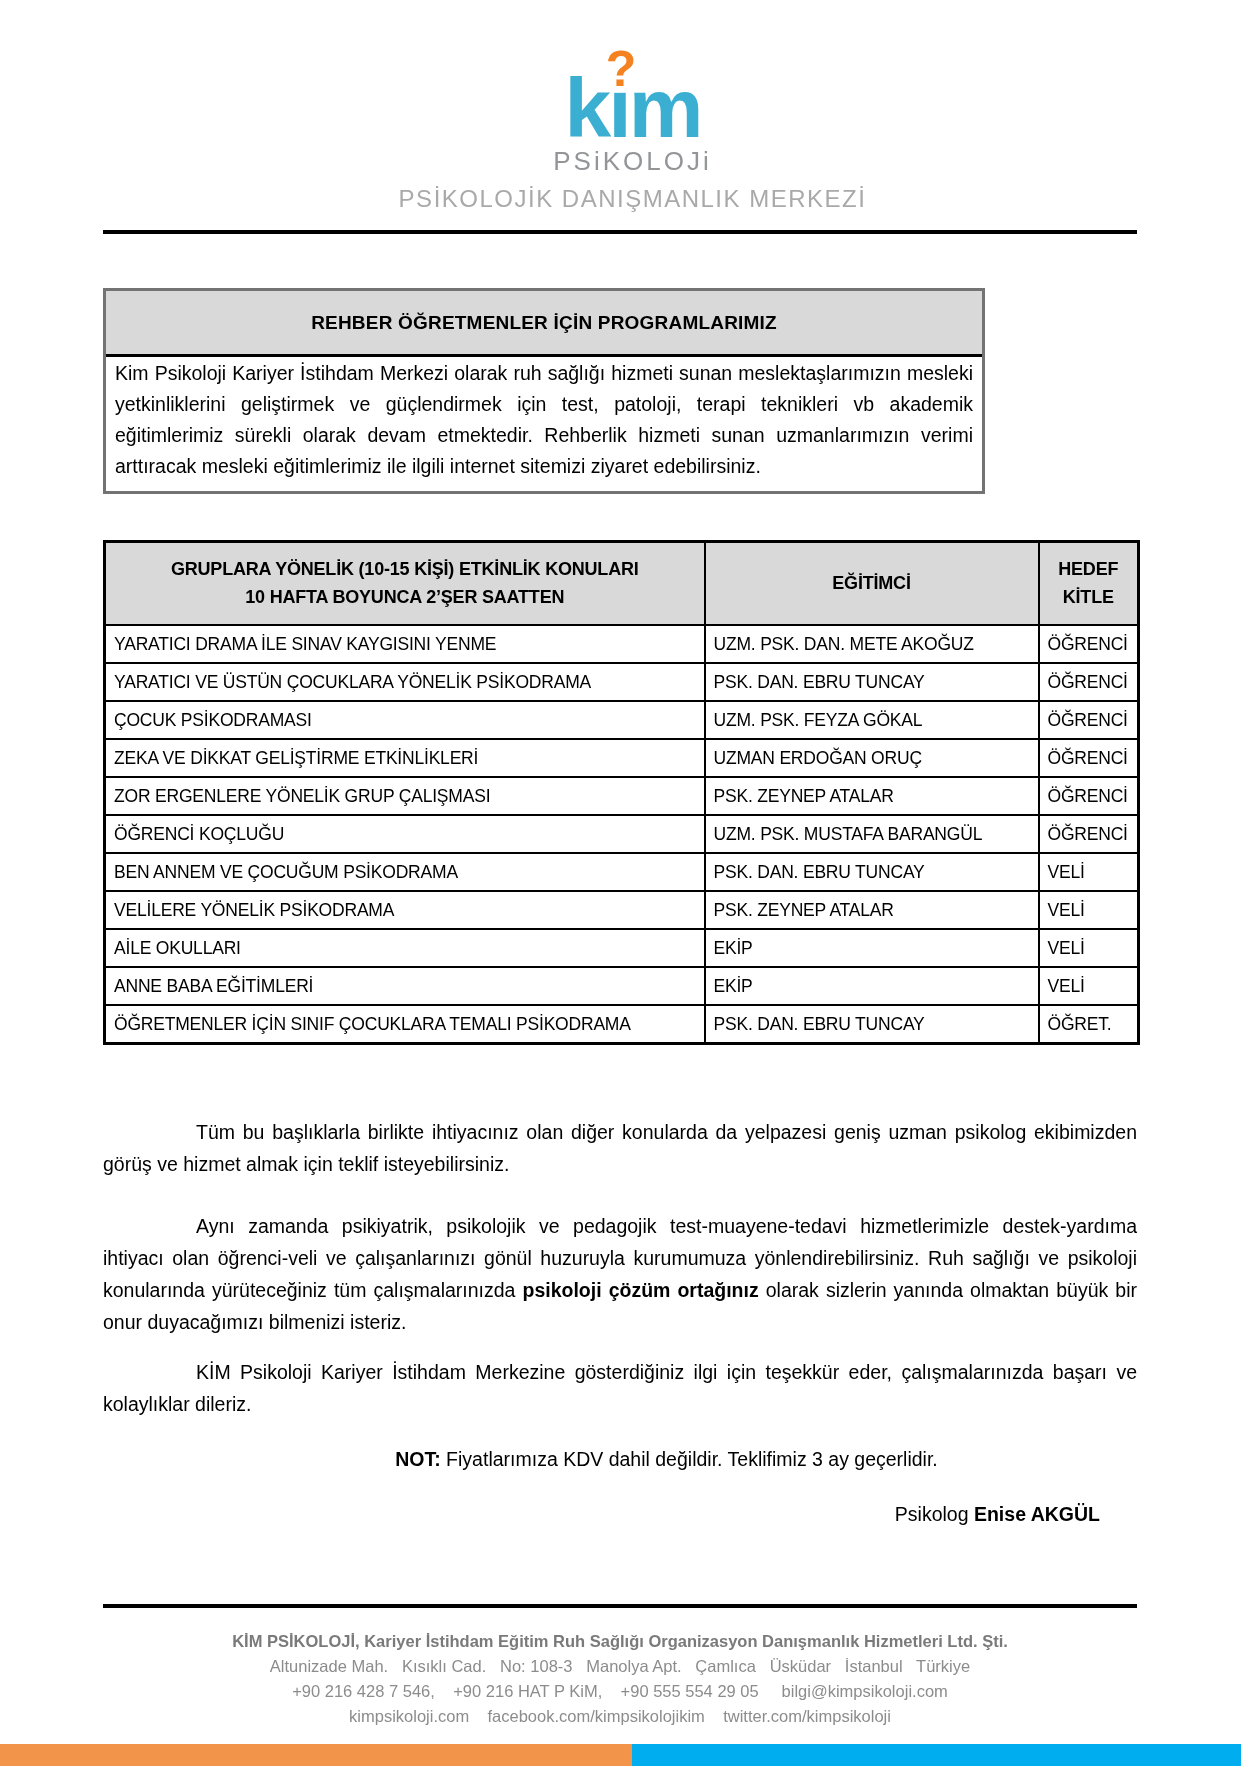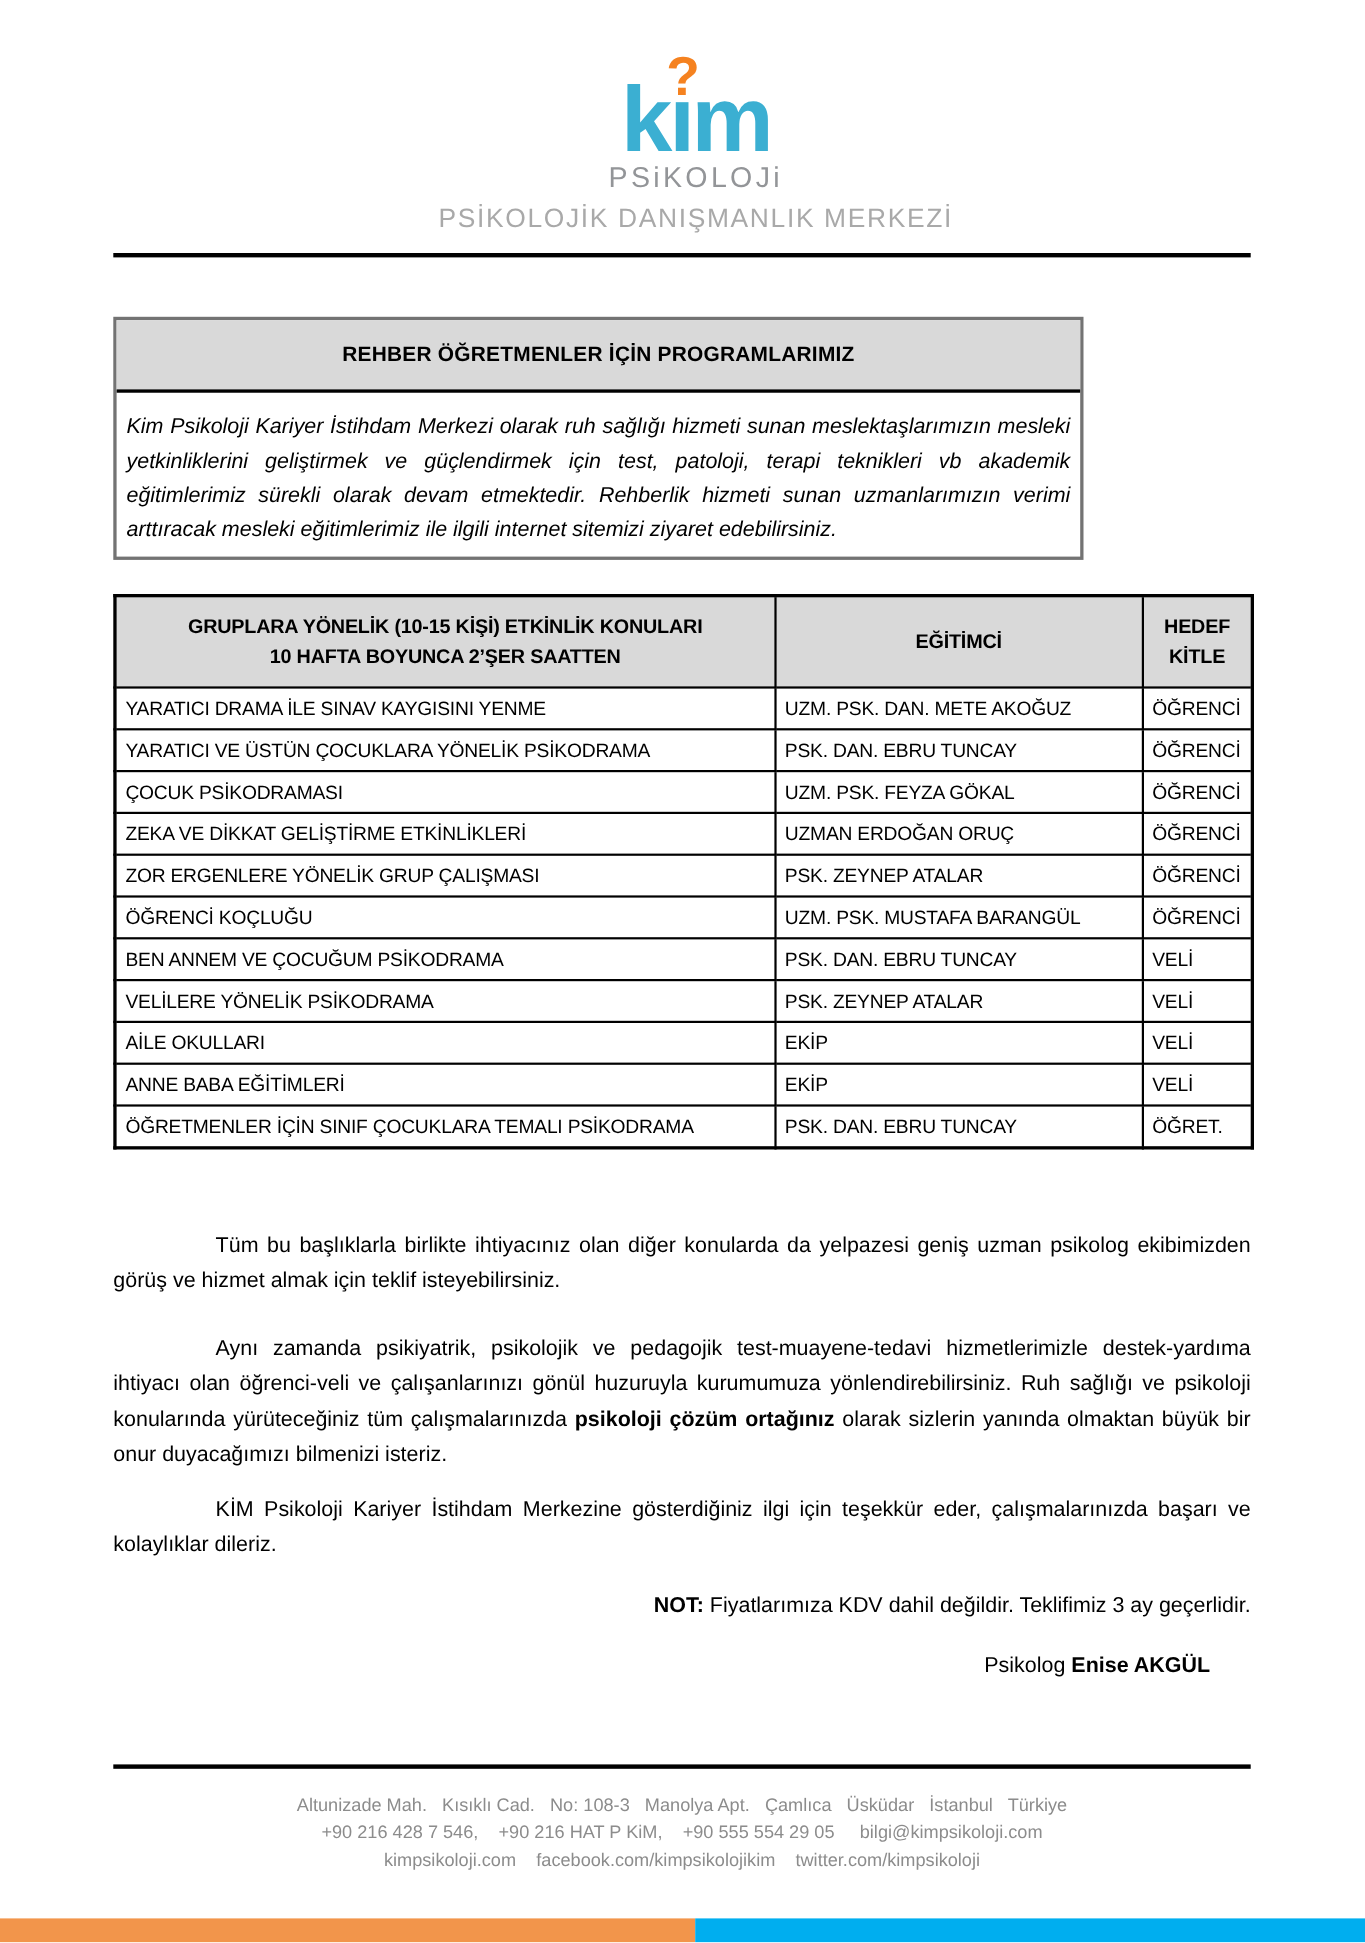--- a/index.html
+++ b/index.html
@@ -35,21 +35,21 @@
   .program-box {
     position:absolute; left:103px; top:288px; width:882px;
     border:3px solid #737373; box-sizing:border-box; background:#fff;
   }
   .program-title {
     background:#D9D9D9; border-bottom:3px solid #000; height:63px;
     display:flex; align-items:center; justify-content:center;
     font-weight:bold; font-size:19px; letter-spacing:.2px;
   }
   .program-intro {
-    padding:16px 9px 9px 9px; font-size:19.5px; line-height:31px; text-align:justify;font-style:italic;
+    padding:1px 9px 9px 9px; font-size:19.5px; line-height:31px; text-align:justify;
   }
 
   
   .main-table {
     position:absolute; left:103px; top:540px; width:1034px;
     border-collapse:collapse; border:3px solid #000; table-layout:fixed;
   }
   .main-table th, .main-table td { border:2px solid #000; }
   .main-table th {
     background:#D9D9D9; font-size:18px; font-weight:bold; text-align:center;
@@ -62,21 +62,21 @@
 
   
   .para {
     position:absolute; left:103px; width:1034px;
     font-size:19.5px; line-height:32px; text-align:justify;
   }
   .indent { text-indent:93px; }
   .p1 { top:1116px; }
   .p2 { top:1210px; }
   .p3 { top:1356px; }
-  .note { top:1443px; text-align:right; }
+  .note { top:1443px; text-align:center; }
   .signature { top:1498px; text-align:right; padding-right:37px; box-sizing:border-box; }
   .b { font-weight:bold; }
 
   
   .footer-text { position:absolute; left:103px; top:1629px; width:1034px; text-align:center; }
   .footer-line { white-space:pre-wrap; font-size:16.5px; line-height:25px; color:#8C8C8C; }
   .footer-company { font-weight:bold; color:#7A7A7A; }
 
   
   .bottom-bar { position:absolute; left:0; top:1744px; width:1241px; height:22px; display:flex; }
@@ -185,20 +185,21 @@
 
   <div class="para indent p3">KİM Psikoloji Kariyer İstihdam Merkezine gösterdiğiniz ilgi için teşekkür eder, çalışmalarınızda başarı ve kolaylıklar dileriz.</div>
 
   <div class="para indent note"><span class="b">NOT:</span><span> Fiyatlarımıza KDV dahil değildir. Teklifimiz 3 ay geçerlidir.</span></div>
 
   <div class="para signature"><span>Psikolog </span><span class="b">Enise AKGÜL</span></div>
 
   <div class="rule rule-bottom"></div>
 
   <div class="footer-text">
+    <div class="footer-line footer-company">KİM PSİKOLOJİ, Kariyer İstihdam Eğitim Ruh Sağlığı Organizasyon Danışmanlık Hizmetleri Ltd. Şti.</div>
     <div class="footer-line">Altunizade Mah.   Kısıklı Cad.   No: 108-3   Manolya Apt.   Çamlıca   Üsküdar   İstanbul   Türkiye</div>
     <div class="footer-line">+90 216 428 7 546,    +90 216 HAT P KiM,    +90 555 554 29 05     bilgi@kimpsikoloji.com</div>
     <div class="footer-line">kimpsikoloji.com    facebook.com/kimpsikolojikim    twitter.com/kimpsikoloji</div>
   </div>
 
   <div class="bottom-bar">
     <div class="bar-orange"></div>
     <div class="bar-blue"></div>
   </div>
 

